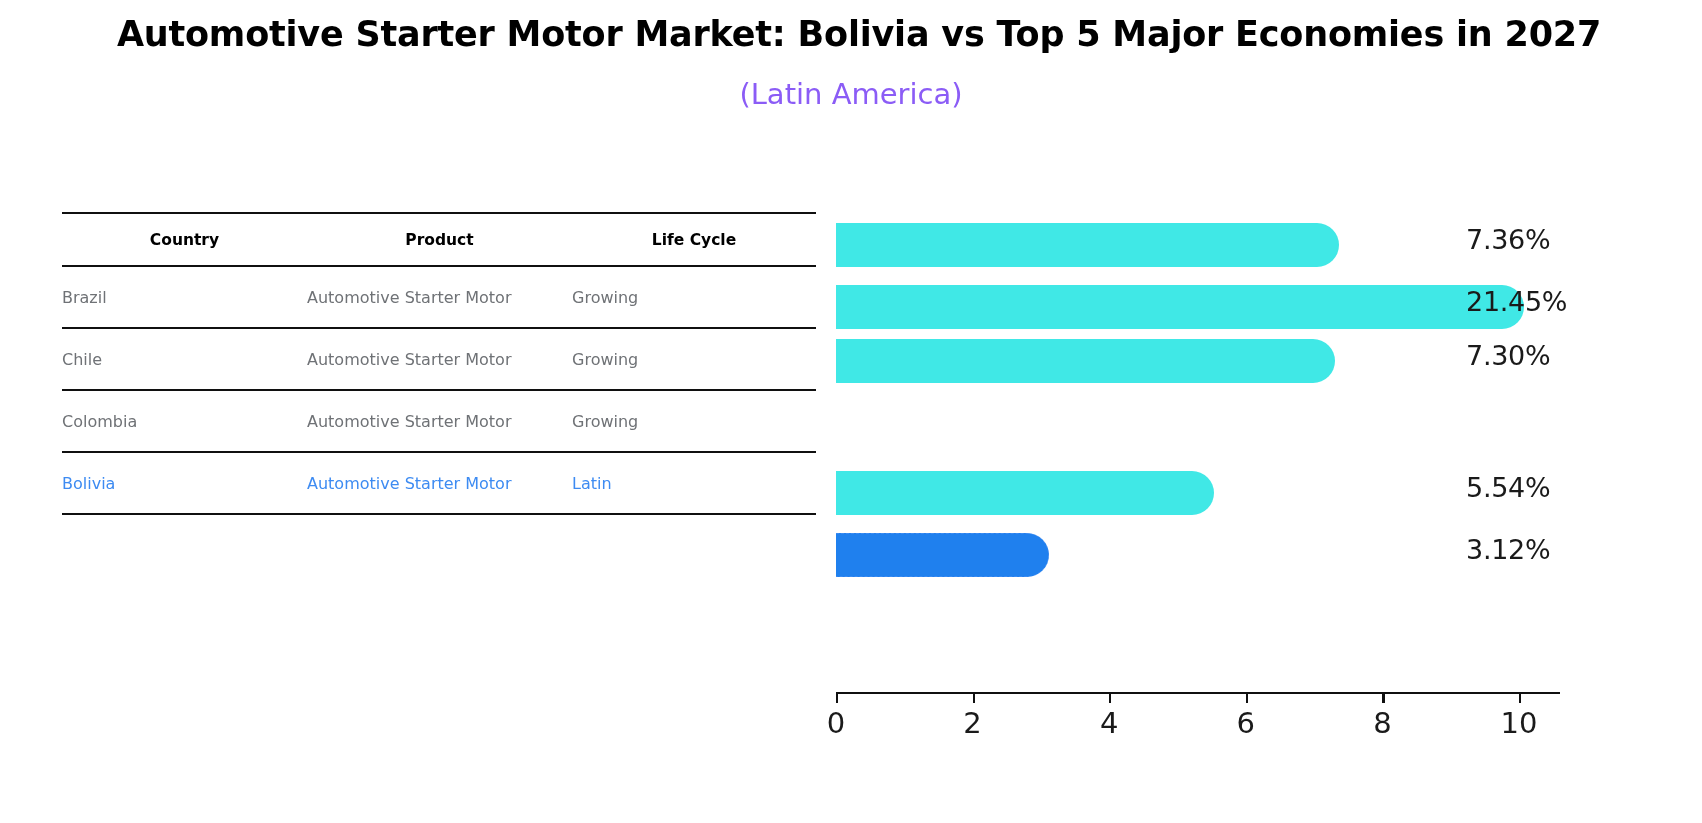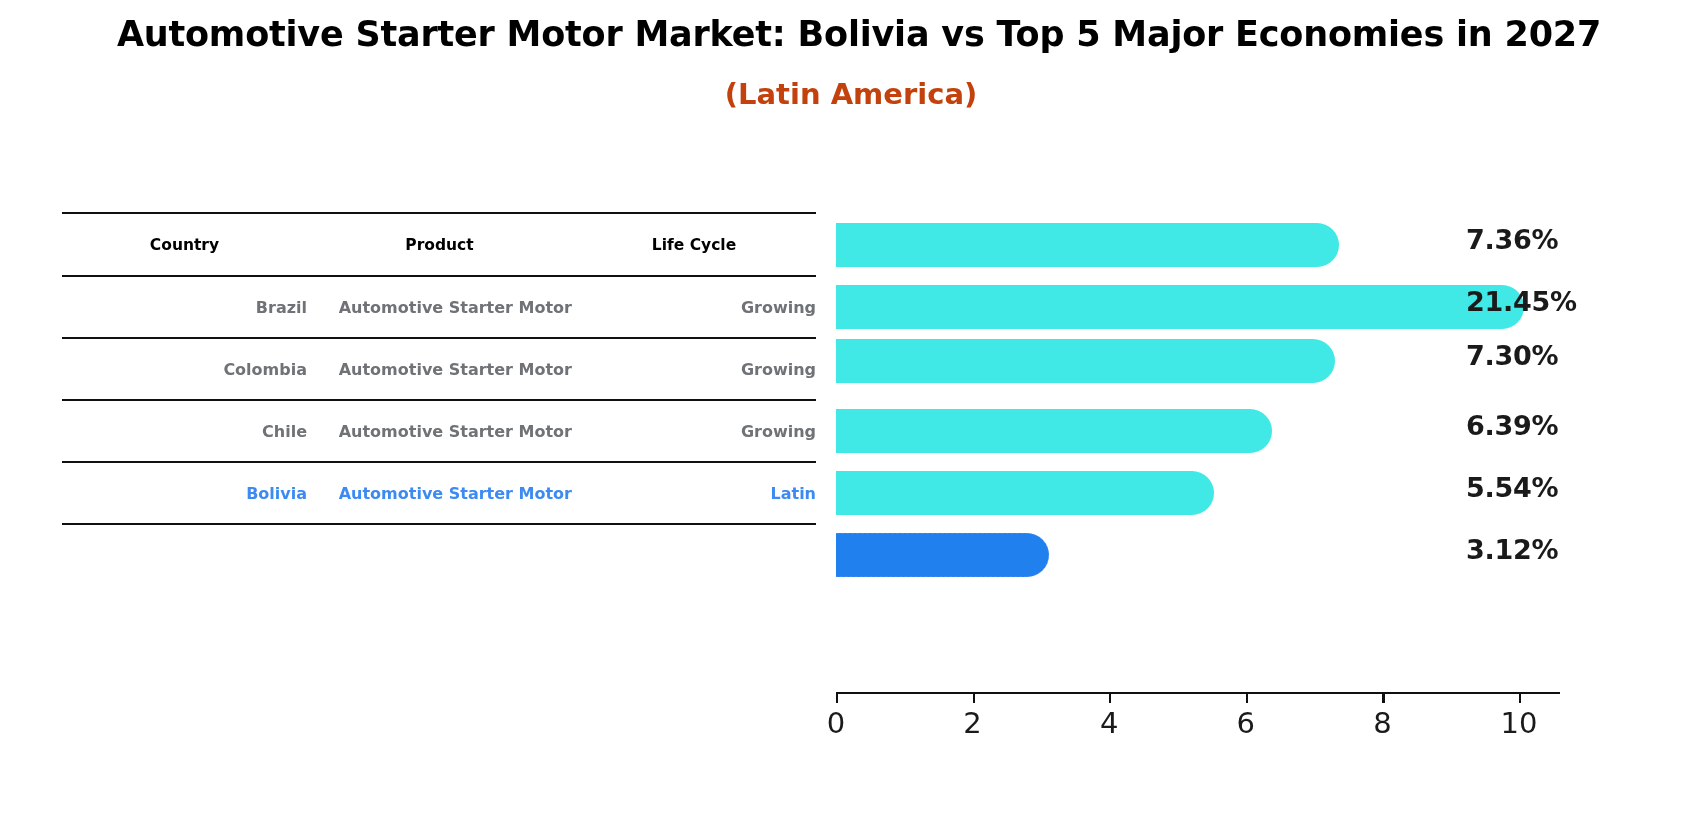--- a/index.html
+++ b/index.html
@@ -28,22 +28,22 @@
     font-size: 35px;
     font-weight: bold;
     color: #000000;
     line-height: 52px;
     letter-spacing: -0.2px;
     white-space: nowrap;
     padding-left: 16px;
   }
   #title-sub {
     font-size: 29px;
-    font-weight: bold;
-    color: #c2410c;
+    font-weight: normal;
+    color: #8b5cf6;
     line-height: 44px;
     margin-top: 12px;
   }
 
   
   #table-panel {
     position: absolute;
     left: 62px;
     top: 212px;
     width: 754px;
@@ -55,54 +55,53 @@
   }
   table.data-table col.c-country { width: 245px; }
   table.data-table col.c-product { width: 265px; }
   table.data-table col.c-life    { width: 244px; }
 
   table.data-table thead th {
     font-size: 15.5px;
     font-weight: bold;
     color: #000000;
     text-align: center;
-    height: 63px;
+    height: 53px;
     vertical-align: middle;
     border-top: 2px solid #101010;
     border-bottom: 2px solid #101010;
     padding: 0;
   }
   table.data-table tbody td {
     font-size: 16px;
     color: #6f7276;
-    text-align: right;
+    text-align: left;
     height: 62px;
     vertical-align: middle;
     border-bottom: 2px solid #101010;
     padding: 0;
-    font-weight: bold;
+    font-weight: normal;
   }
   table.data-table tbody tr.highlight-row td {
     color: #3d8bf2;
   }
 
   
   #chart-panel {
     position: absolute;
     left: 836px;
     top: 212px;
     width: 700px;
     height: 480px;
   }
   .bar-row {
     position: absolute;
     left: 0;
     height: 62px;
     width: 100%;
-    font-weight: bold;
   }
   .bar {
     position: absolute;
     left: 0;
     top: 11px;
     height: 44px;
     background: #40e8e6;
     border-radius: 0 26px 26px 0;
   }
   .bar.highlight {
@@ -174,26 +173,26 @@
         <th>Life Cycle</th>
       </tr>
     </thead>
     <tbody id="table-body">
         <tr>
           <td>Brazil</td>
           <td>Automotive Starter Motor</td>
           <td>Growing</td>
         </tr>
         <tr>
+          <td>Chile</td>
+          <td>Automotive Starter Motor</td>
+          <td>Growing</td>
+        </tr>
+        <tr>
           <td>Colombia</td>
-          <td>Automotive Starter Motor</td>
-          <td>Growing</td>
-        </tr>
-        <tr>
-          <td>Chile</td>
           <td>Automotive Starter Motor</td>
           <td>Growing</td>
         </tr>
         <tr class="highlight-row">
           <td>Bolivia</td>
           <td>Automotive Starter Motor</td>
           <td>Latin</td>
         </tr>
       </tbody>
   </table>
@@ -204,24 +203,20 @@
       <div class="bar" style="width: 502.702px;"></div>
       <div class="bar-value">7.36%</div>
     </div>
     <div class="bar-row" style="top: 62px;">
       <div class="bar" style="width: 688.483px;"></div>
       <div class="bar-value">21.45%</div>
     </div>
     <div class="bar-row" style="top: 116px;">
       <div class="bar" style="width: 498.604px;"></div>
       <div class="bar-value">7.30%</div>
-    </div>
-    <div class="bar-row" style="top: 186px;">
-      <div class="bar" style="width: 436.449px;"></div>
-      <div class="bar-value">6.39%</div>
     </div>
     <div class="bar-row" style="top: 248px;">
       <div class="bar" style="width: 378.392px;"></div>
       <div class="bar-value">5.54%</div>
     </div>
     <div class="bar-row" style="top: 310px;">
       <div class="bar highlight" style="width: 213.102px;"></div>
       <div class="bar-value">3.12%</div>
     </div>
   </div>

